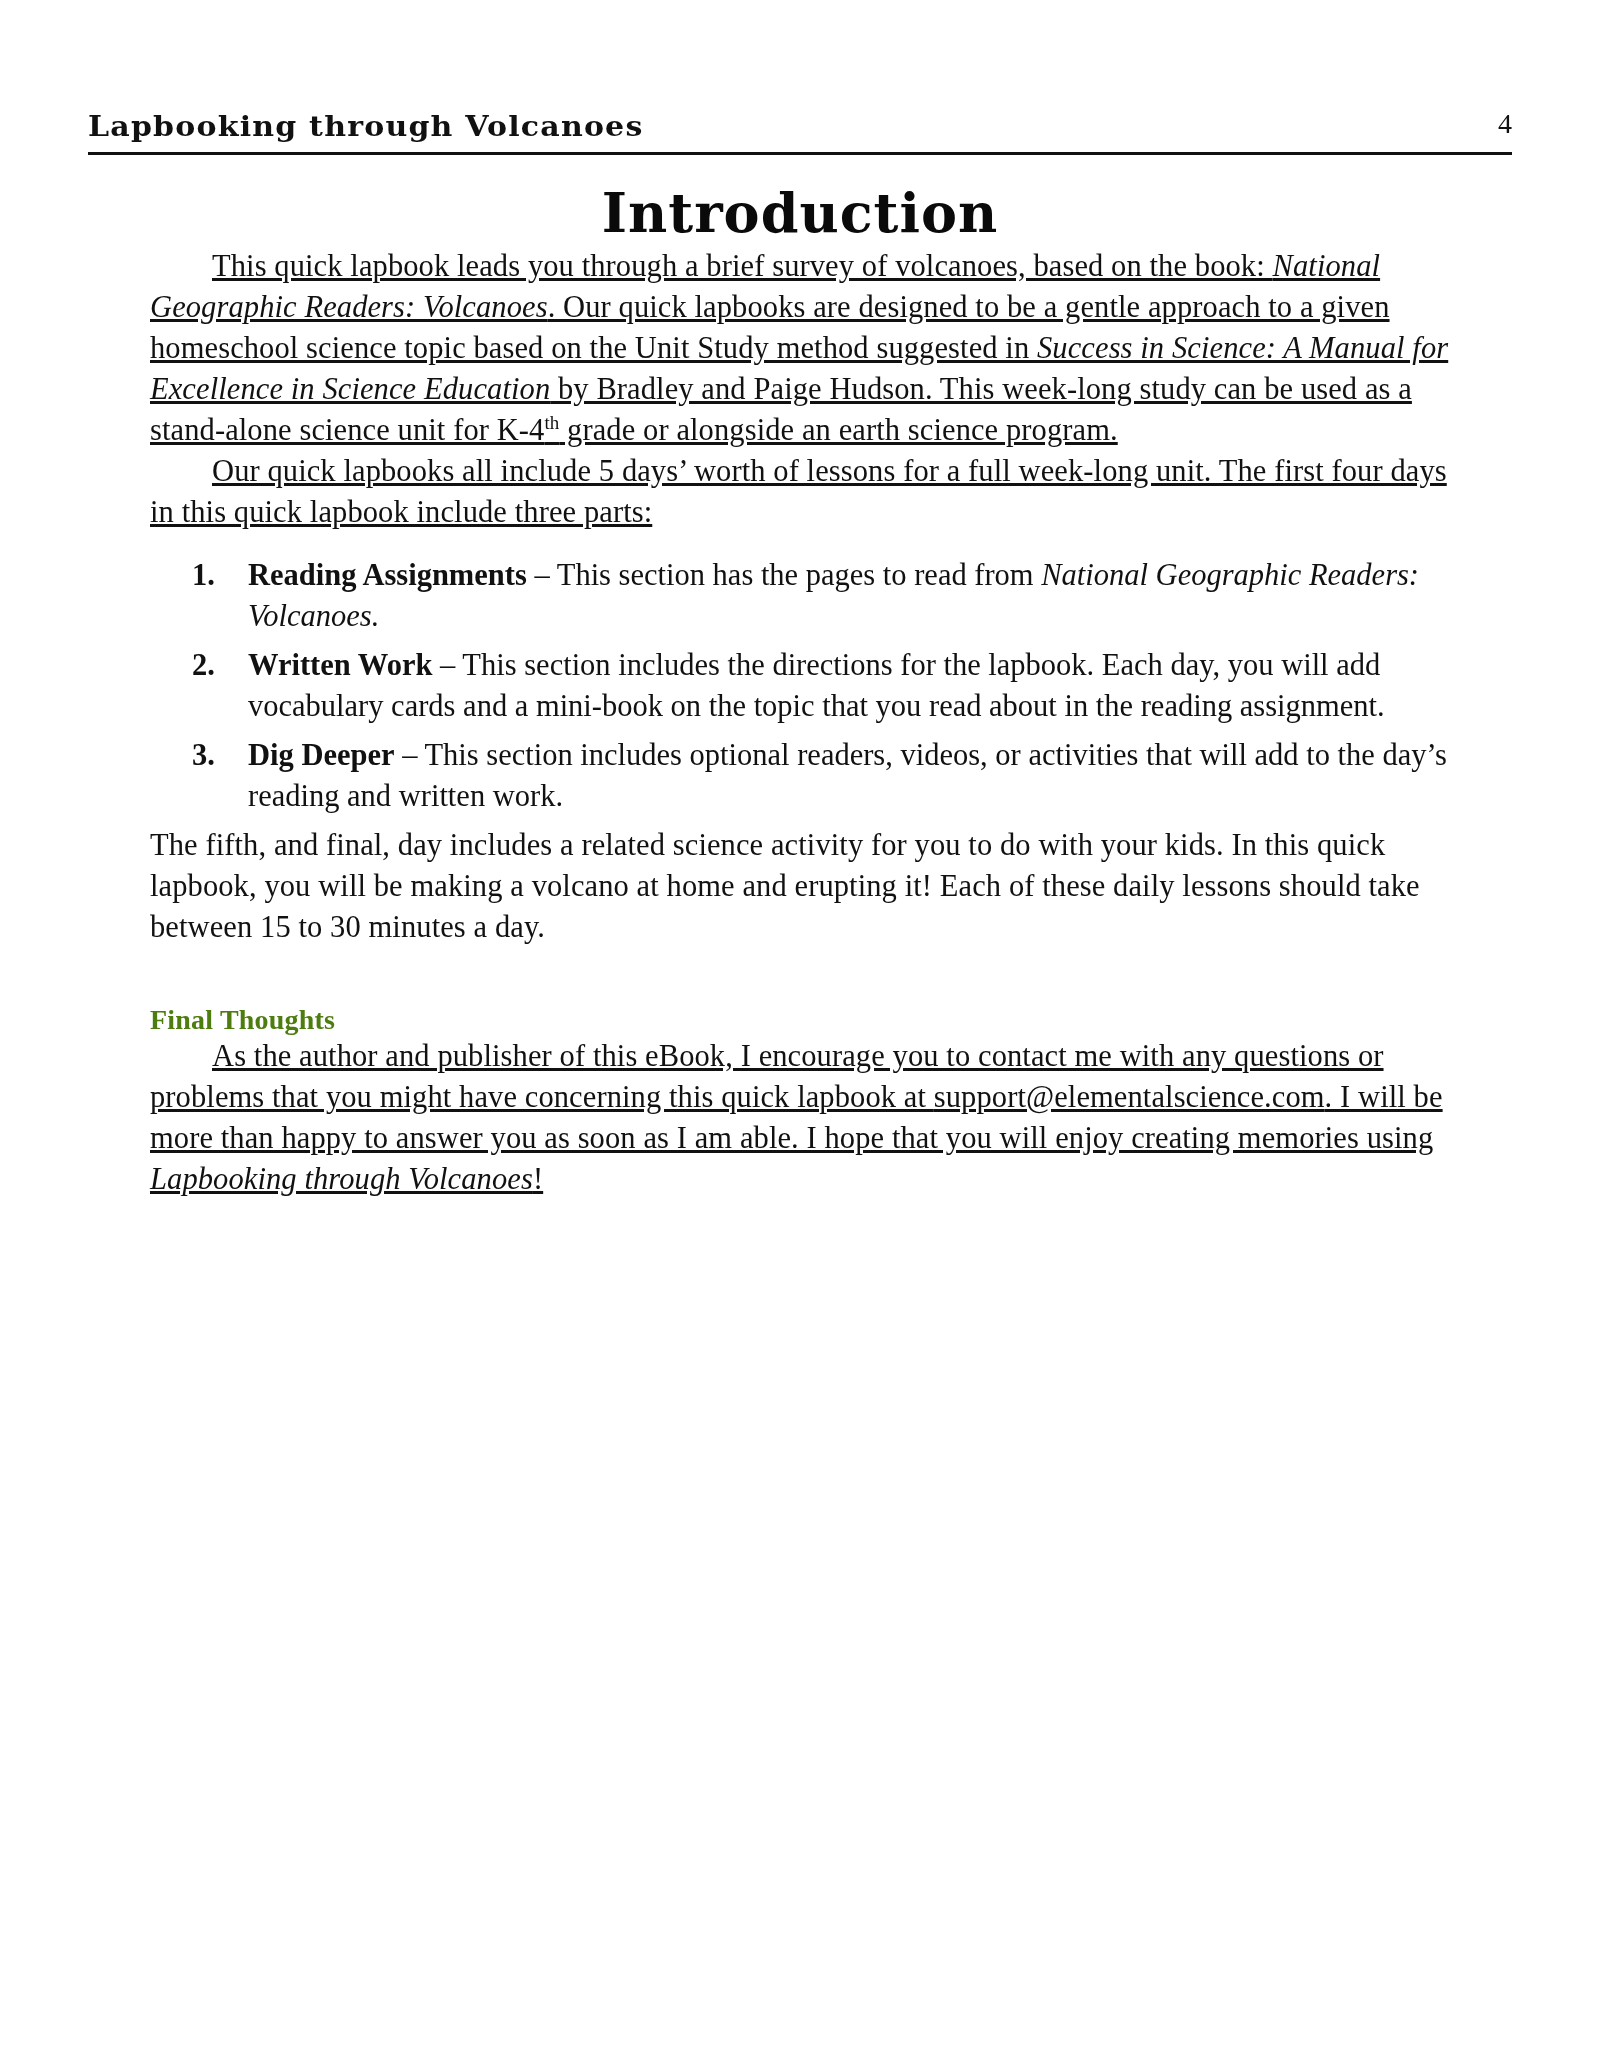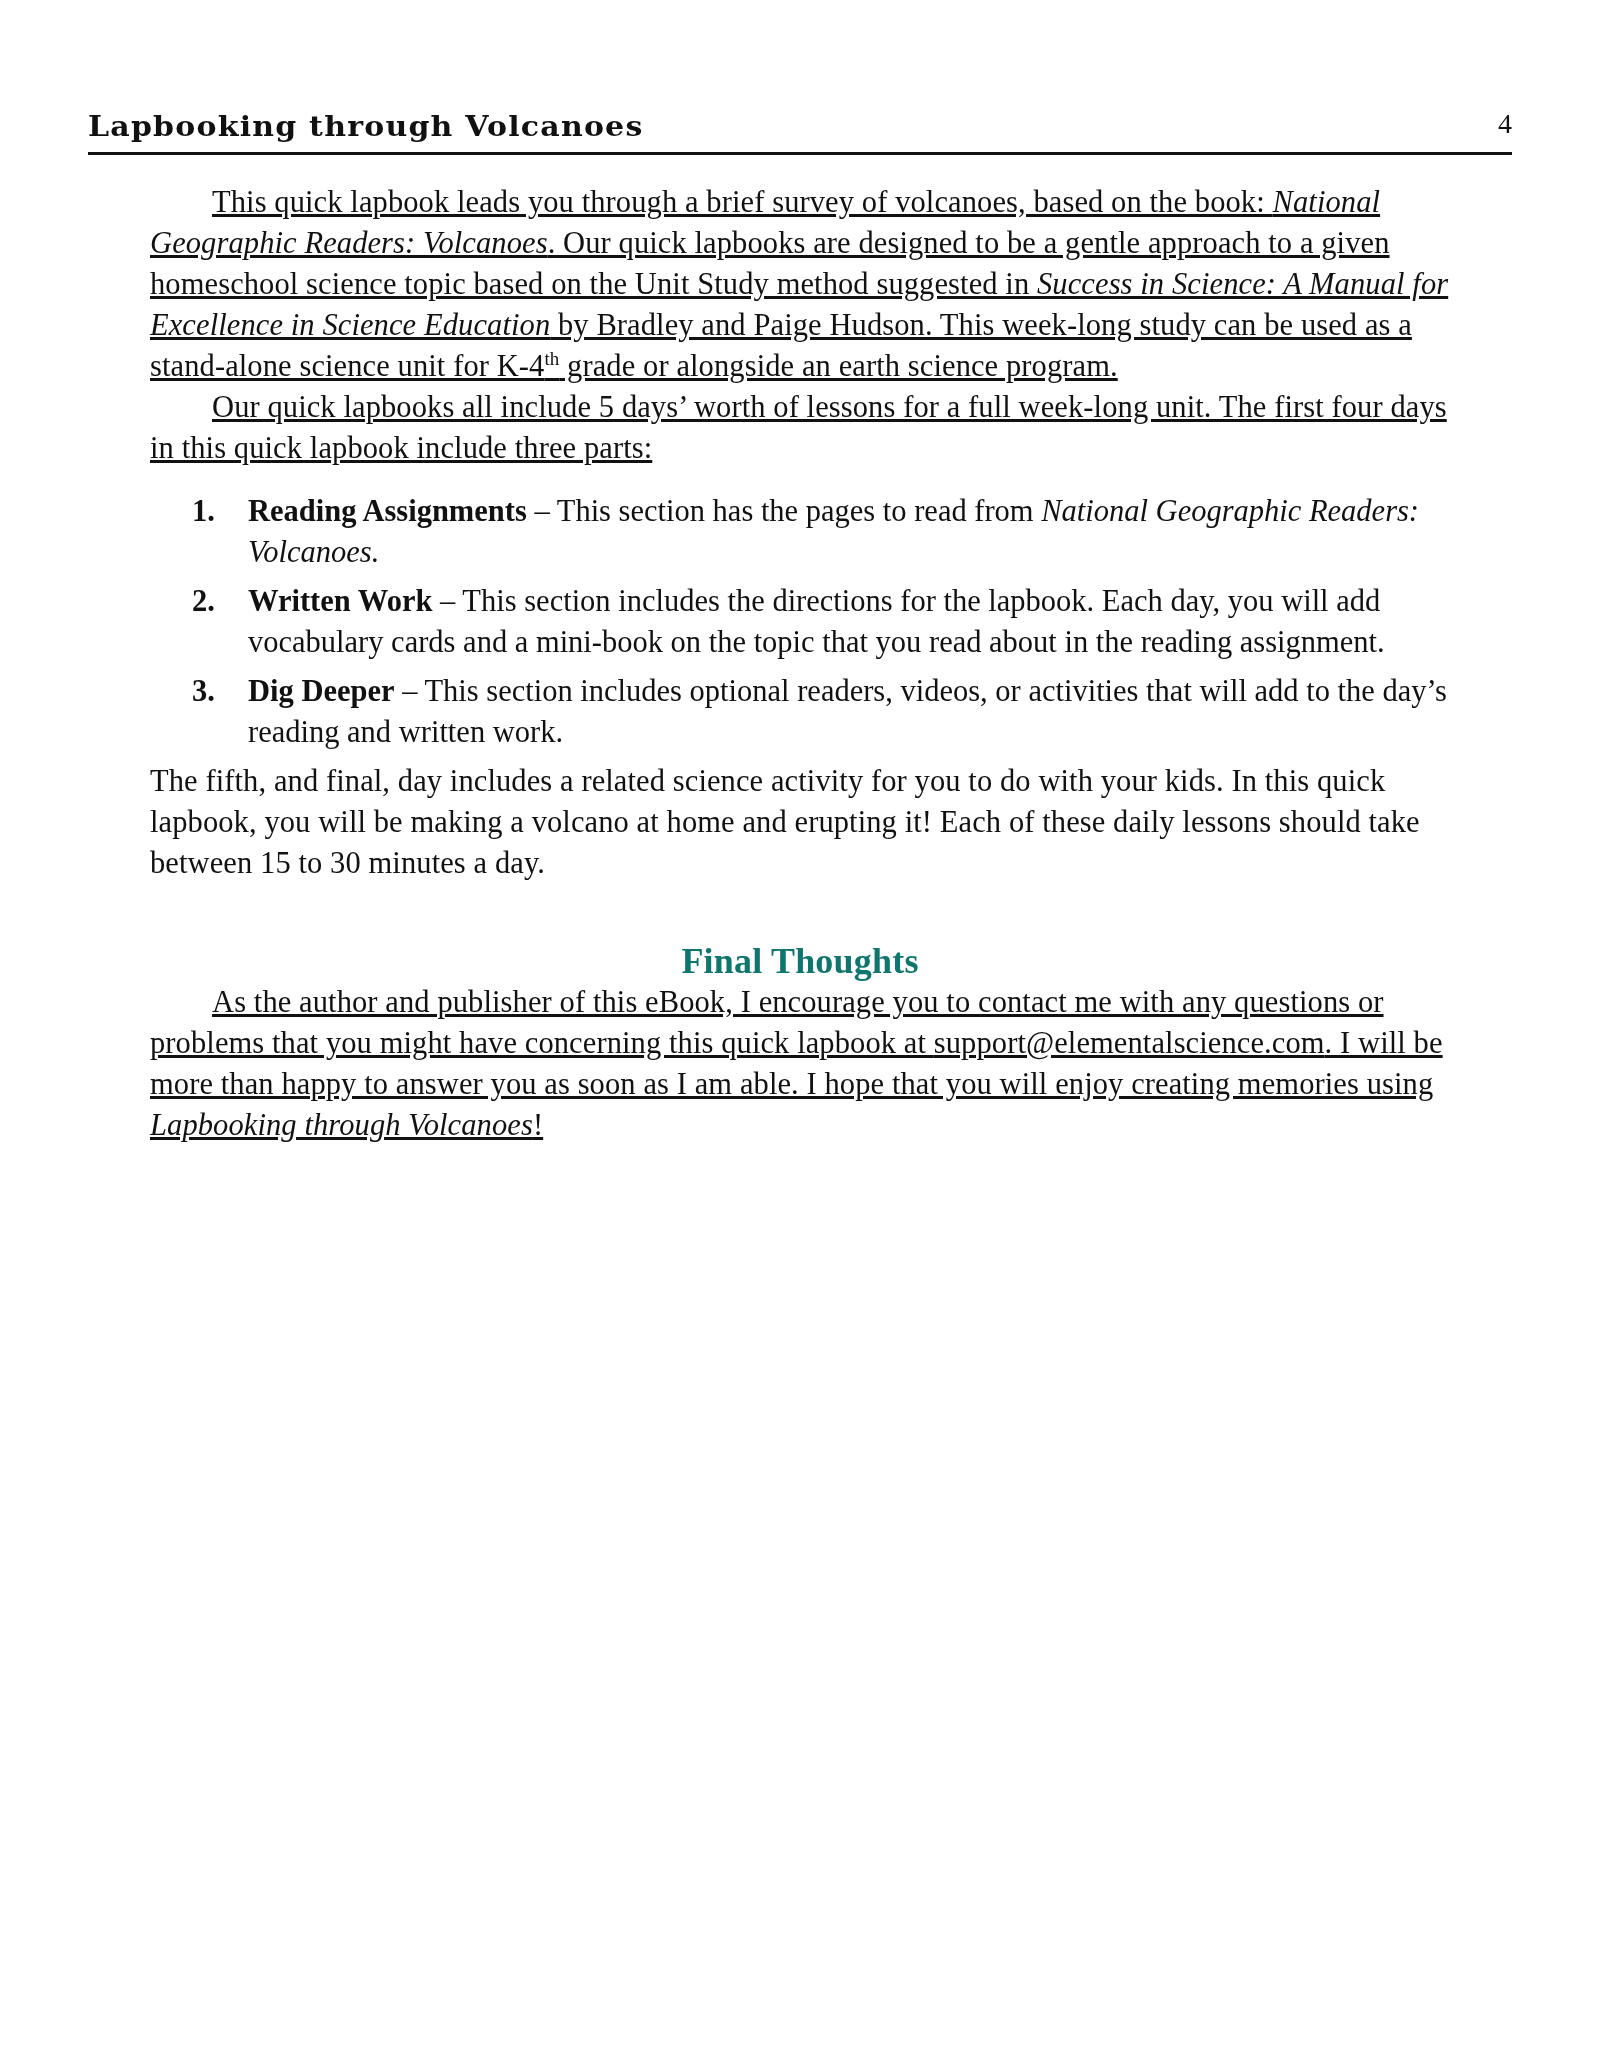--- a/index.html
+++ b/index.html
@@ -123,42 +123,43 @@
   ol.parts-list > li .marker {
     position: absolute;
     left: 42px;
     top: 0;
     font-weight: 700;
     font-size: 30.5px;
   }
 
   h2.section-head {
     margin: 56px 0 0 0;
-    text-align: center;
-    font-size: 36px;
+    text-align: left;
+    font-size: 28px;
     font-weight: 700;
     letter-spacing: 0.2px;
-    color: #0f766e;
+    color: #4d7c0f;
   }
 
   .spacer-after-head { margin-top: 34px; }
 </style>
 </head>
 <body>
 
 <div class="page">
 
   <div class="header">
     <div class="header-title">Lapbooking through Volcanoes</div>
     <div class="header-pagenum">4</div>
   </div>
   <div class="header-rule"></div>
 
   <div class="content">
 
+    <h1 class="doc-title">Introduction</h1>
 
     <p class="body-par indent par-gap-lg">
       <span>This quick lapbook leads you through a brief survey of volcanoes, based on the book: </span><em>National Geographic Readers: Volcanoes</em><span>. Our quick lapbooks are designed to be a gentle approach to a given homeschool science topic based on the Unit Study method suggested in </span><em>Success in Science: A Manual for Excellence in Science Education</em><span> by Bradley and Paige Hudson. This week-long study can be used as a stand-alone science unit for K-4</span><sup>th</sup><span> grade or alongside an earth science program.</span>
     </p>
 
     <p class="body-par indent par-gap-md">Our quick lapbooks all include 5 days’ worth of lessons for a full week-long unit. The first four days in this quick lapbook include three parts:</p>
 
     <ol class="parts-list">
       <li>
         <span class="marker">1.</span><span class="bold">Reading Assignments</span><span> – This section has the pages to read from </span><em>National Geographic Readers: Volcanoes.</em><span></span>

